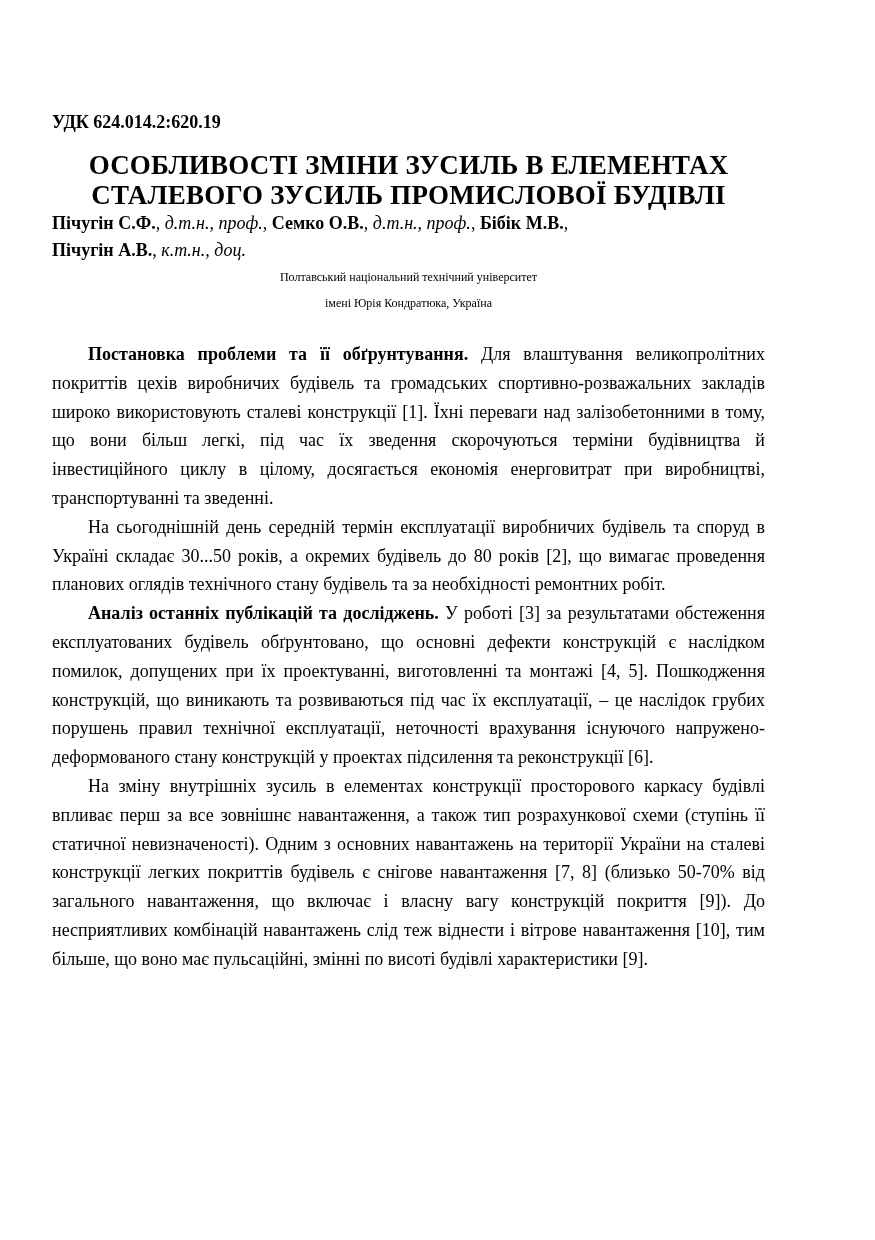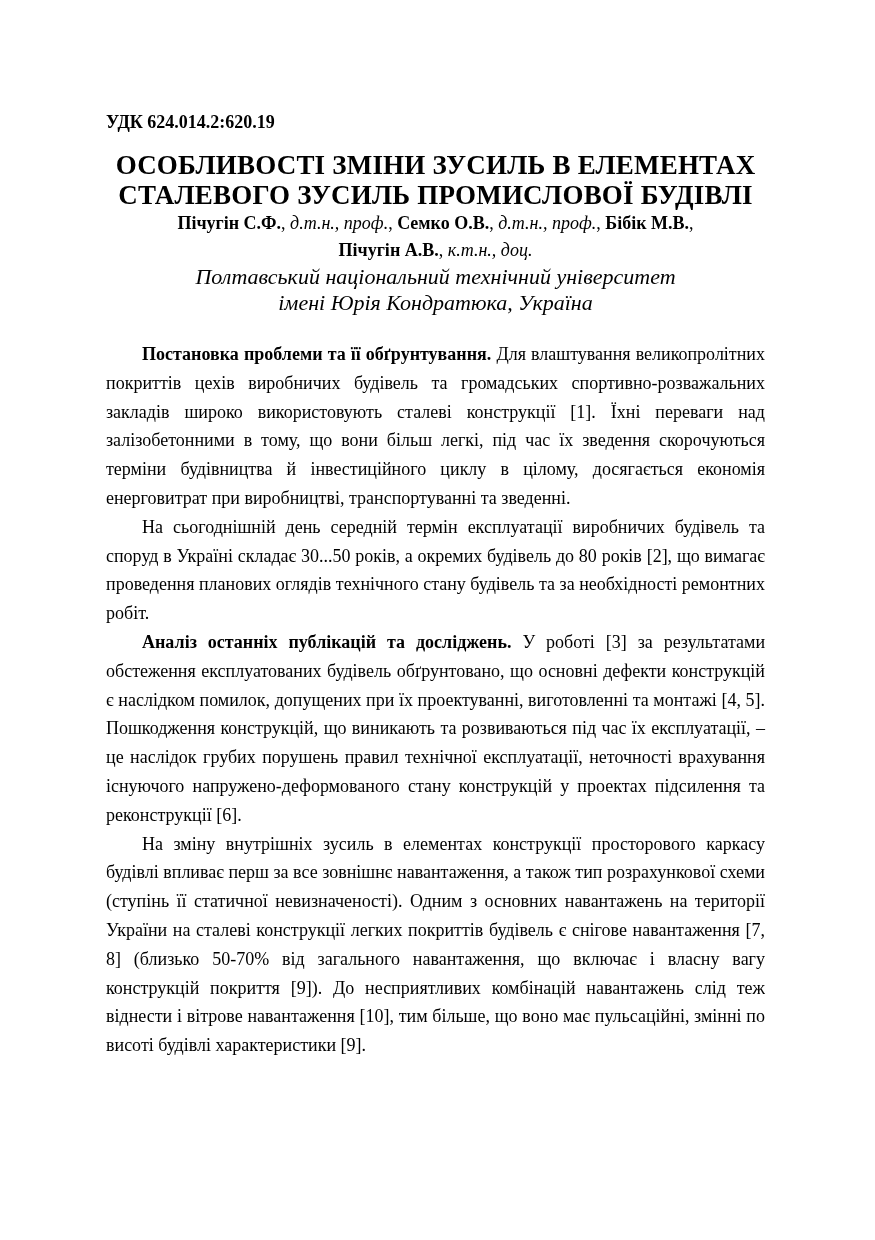--- a/index.html
+++ b/index.html
@@ -7,48 +7,47 @@
   body {
     width: 875px;
     height: 1240px;
     font-family: "Liberation Serif", serif;
     color: #000000;
     overflow: hidden;
   }
   .page {
     width: 875px;
     height: 1240px;
-    padding: 110px 110px 0 106px;
+    padding: 110px 110px 0 52px;
   }
   .udc {
     font-weight: bold;
     font-size: 18px;
     line-height: 24px;
     margin-bottom: 16px;
     text-align: left;
   }
   .title {
     text-align: center;
     font-weight: bold;
     font-size: 27px;
     line-height: 30px;
     letter-spacing: 0.2px;
   }
   .authors {
-    text-align: center;
+    text-align: left;
     font-size: 18px;
     line-height: 27px;
   }
   .authors .bold { font-weight: bold; }
   .authors .italic { font-style: italic; }
   .authors .normal { }
   .affiliation {
     text-align: center;
-    font-style: italic;
-    font-size: 22px;
+    font-size: 12px;
     line-height: 26px;
   }
   .body-text {
     margin-top: 24px;
   }
   .para {
     text-align: justify;
     text-indent: 36px;
     font-size: 18px;
     line-height: 28.8px;

